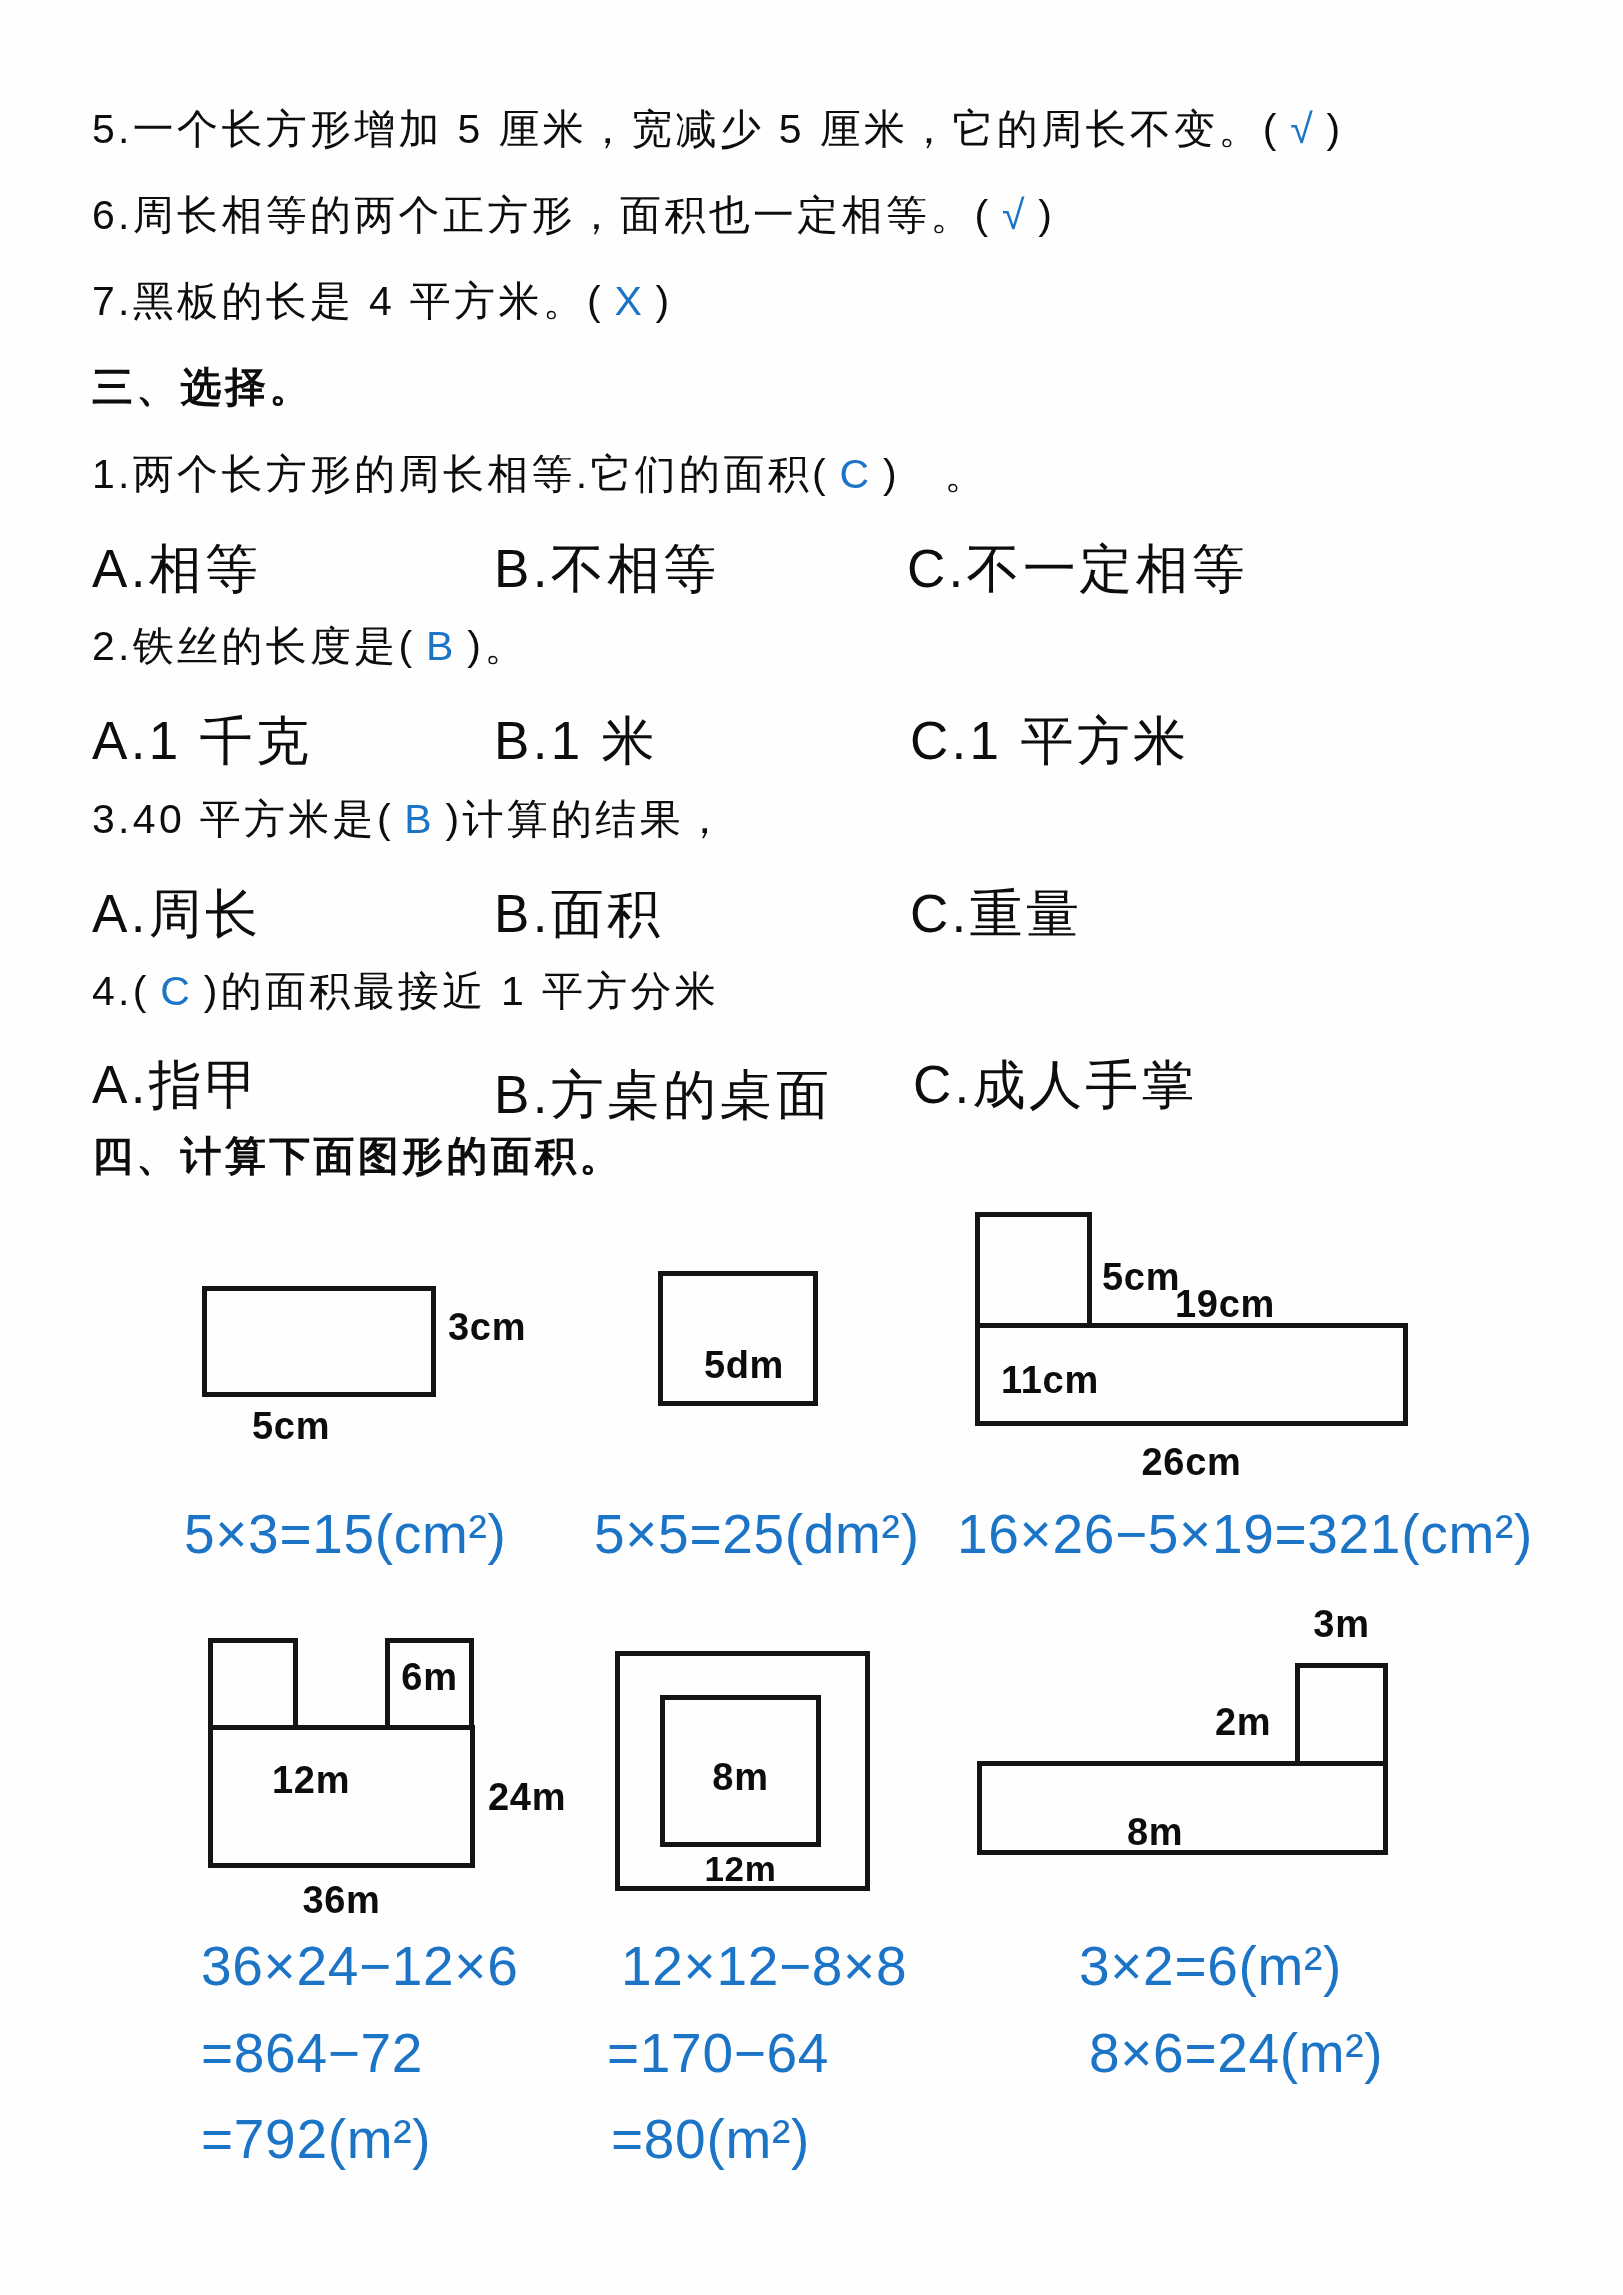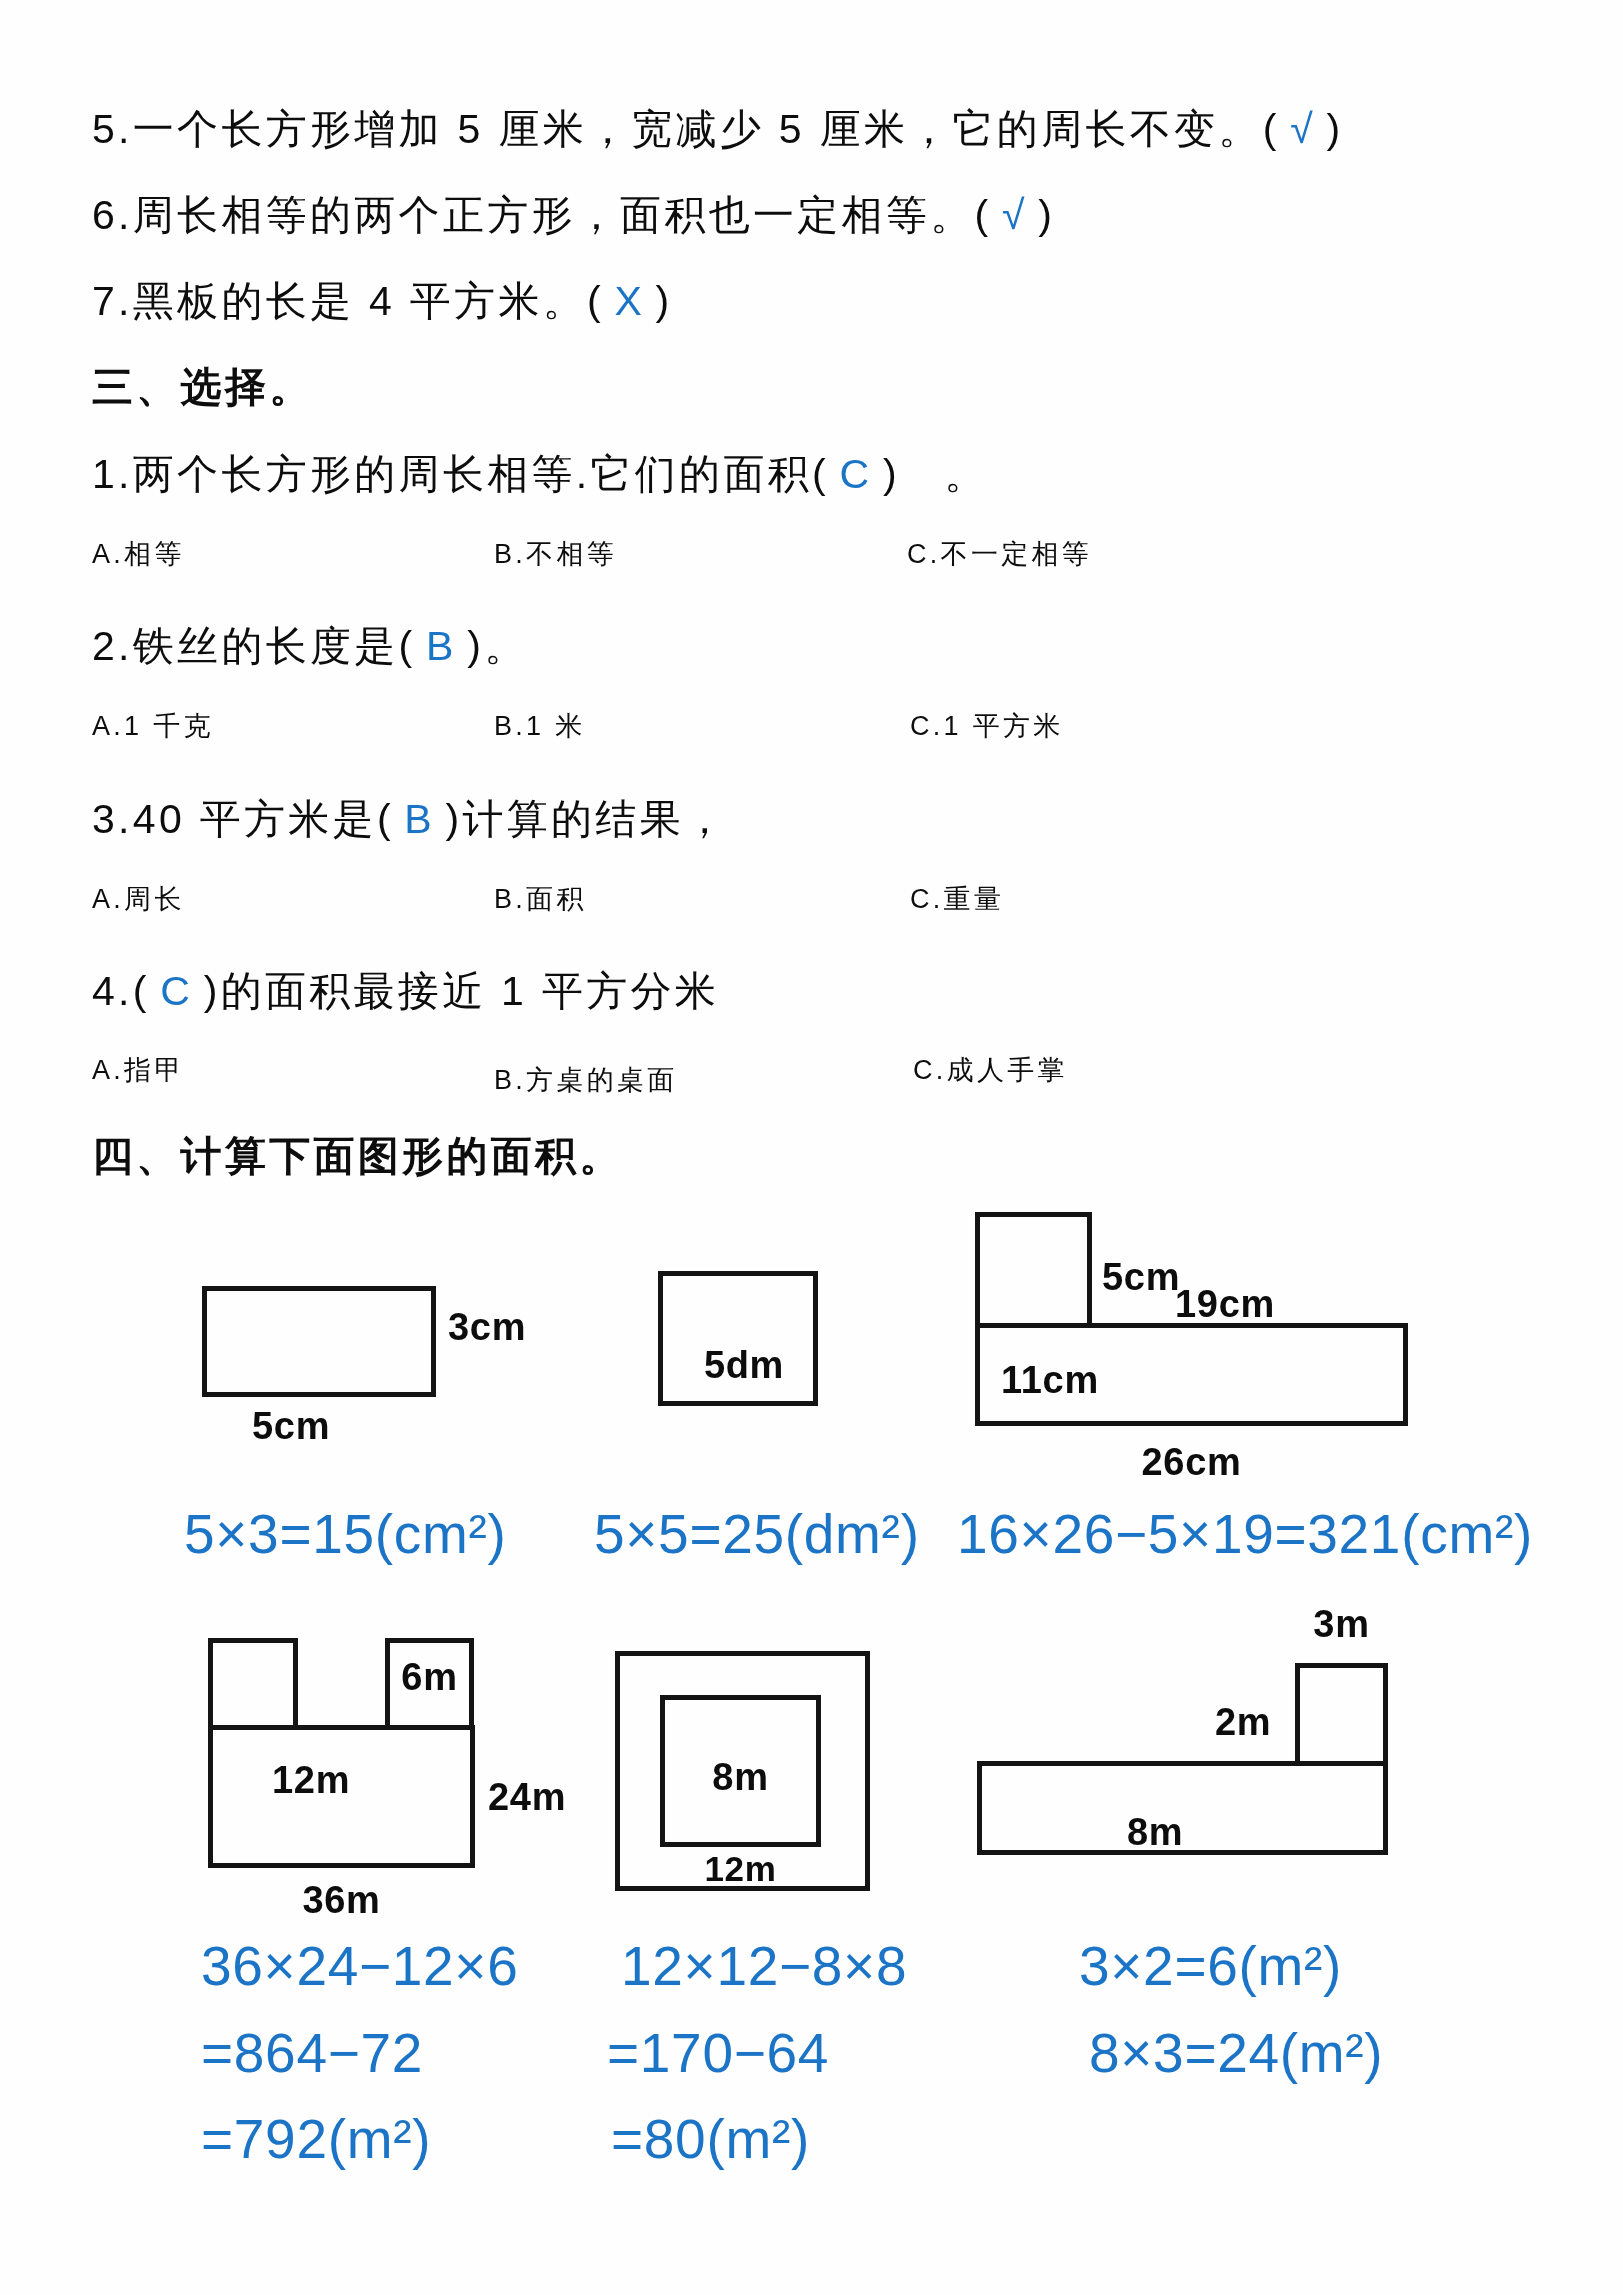--- a/index.html
+++ b/index.html
@@ -21,21 +21,21 @@
     color:#0d0d0d;
   }
   .title{font-weight:700;}
   .ans{
     color:#1c74c6;
     margin:0 10.5px;
     font-weight:400;
   }
   .opt{
     position:absolute;
-    font-size:27px;
+    font-size:53px;
     line-height:1.12;
     letter-spacing:3.3px;
     white-space:nowrap;
     color:#0d0d0d;
   }
   .box{
     position:absolute;
     box-sizing:border-box;
     border:5.2px solid #141414;
     background:#fefefe;
@@ -147,16 +147,16 @@
 
   <span class="sol" style="left:201px;top:1939px">36×24−12×6</span>
   <span class="sol" style="left:201px;top:2026px">=864−72</span>
   <span class="sol" style="left:201px;top:2112px">=792(m²)</span>
 
   <span class="sol" style="left:621px;top:1939px">12×12−8×8</span>
   <span class="sol" style="left:607px;top:2026px">=170−64</span>
   <span class="sol" style="left:611px;top:2112px">=80(m²)</span>
 
   <span class="sol" style="left:1079px;top:1939px">3×2=6(m²)</span>
-  <span class="sol" style="left:1089px;top:2026px">8×3=24(m²)</span>
+  <span class="sol" style="left:1089px;top:2026px">8×6=24(m²)</span>
 
 </div>
 
 
 </body></html>

